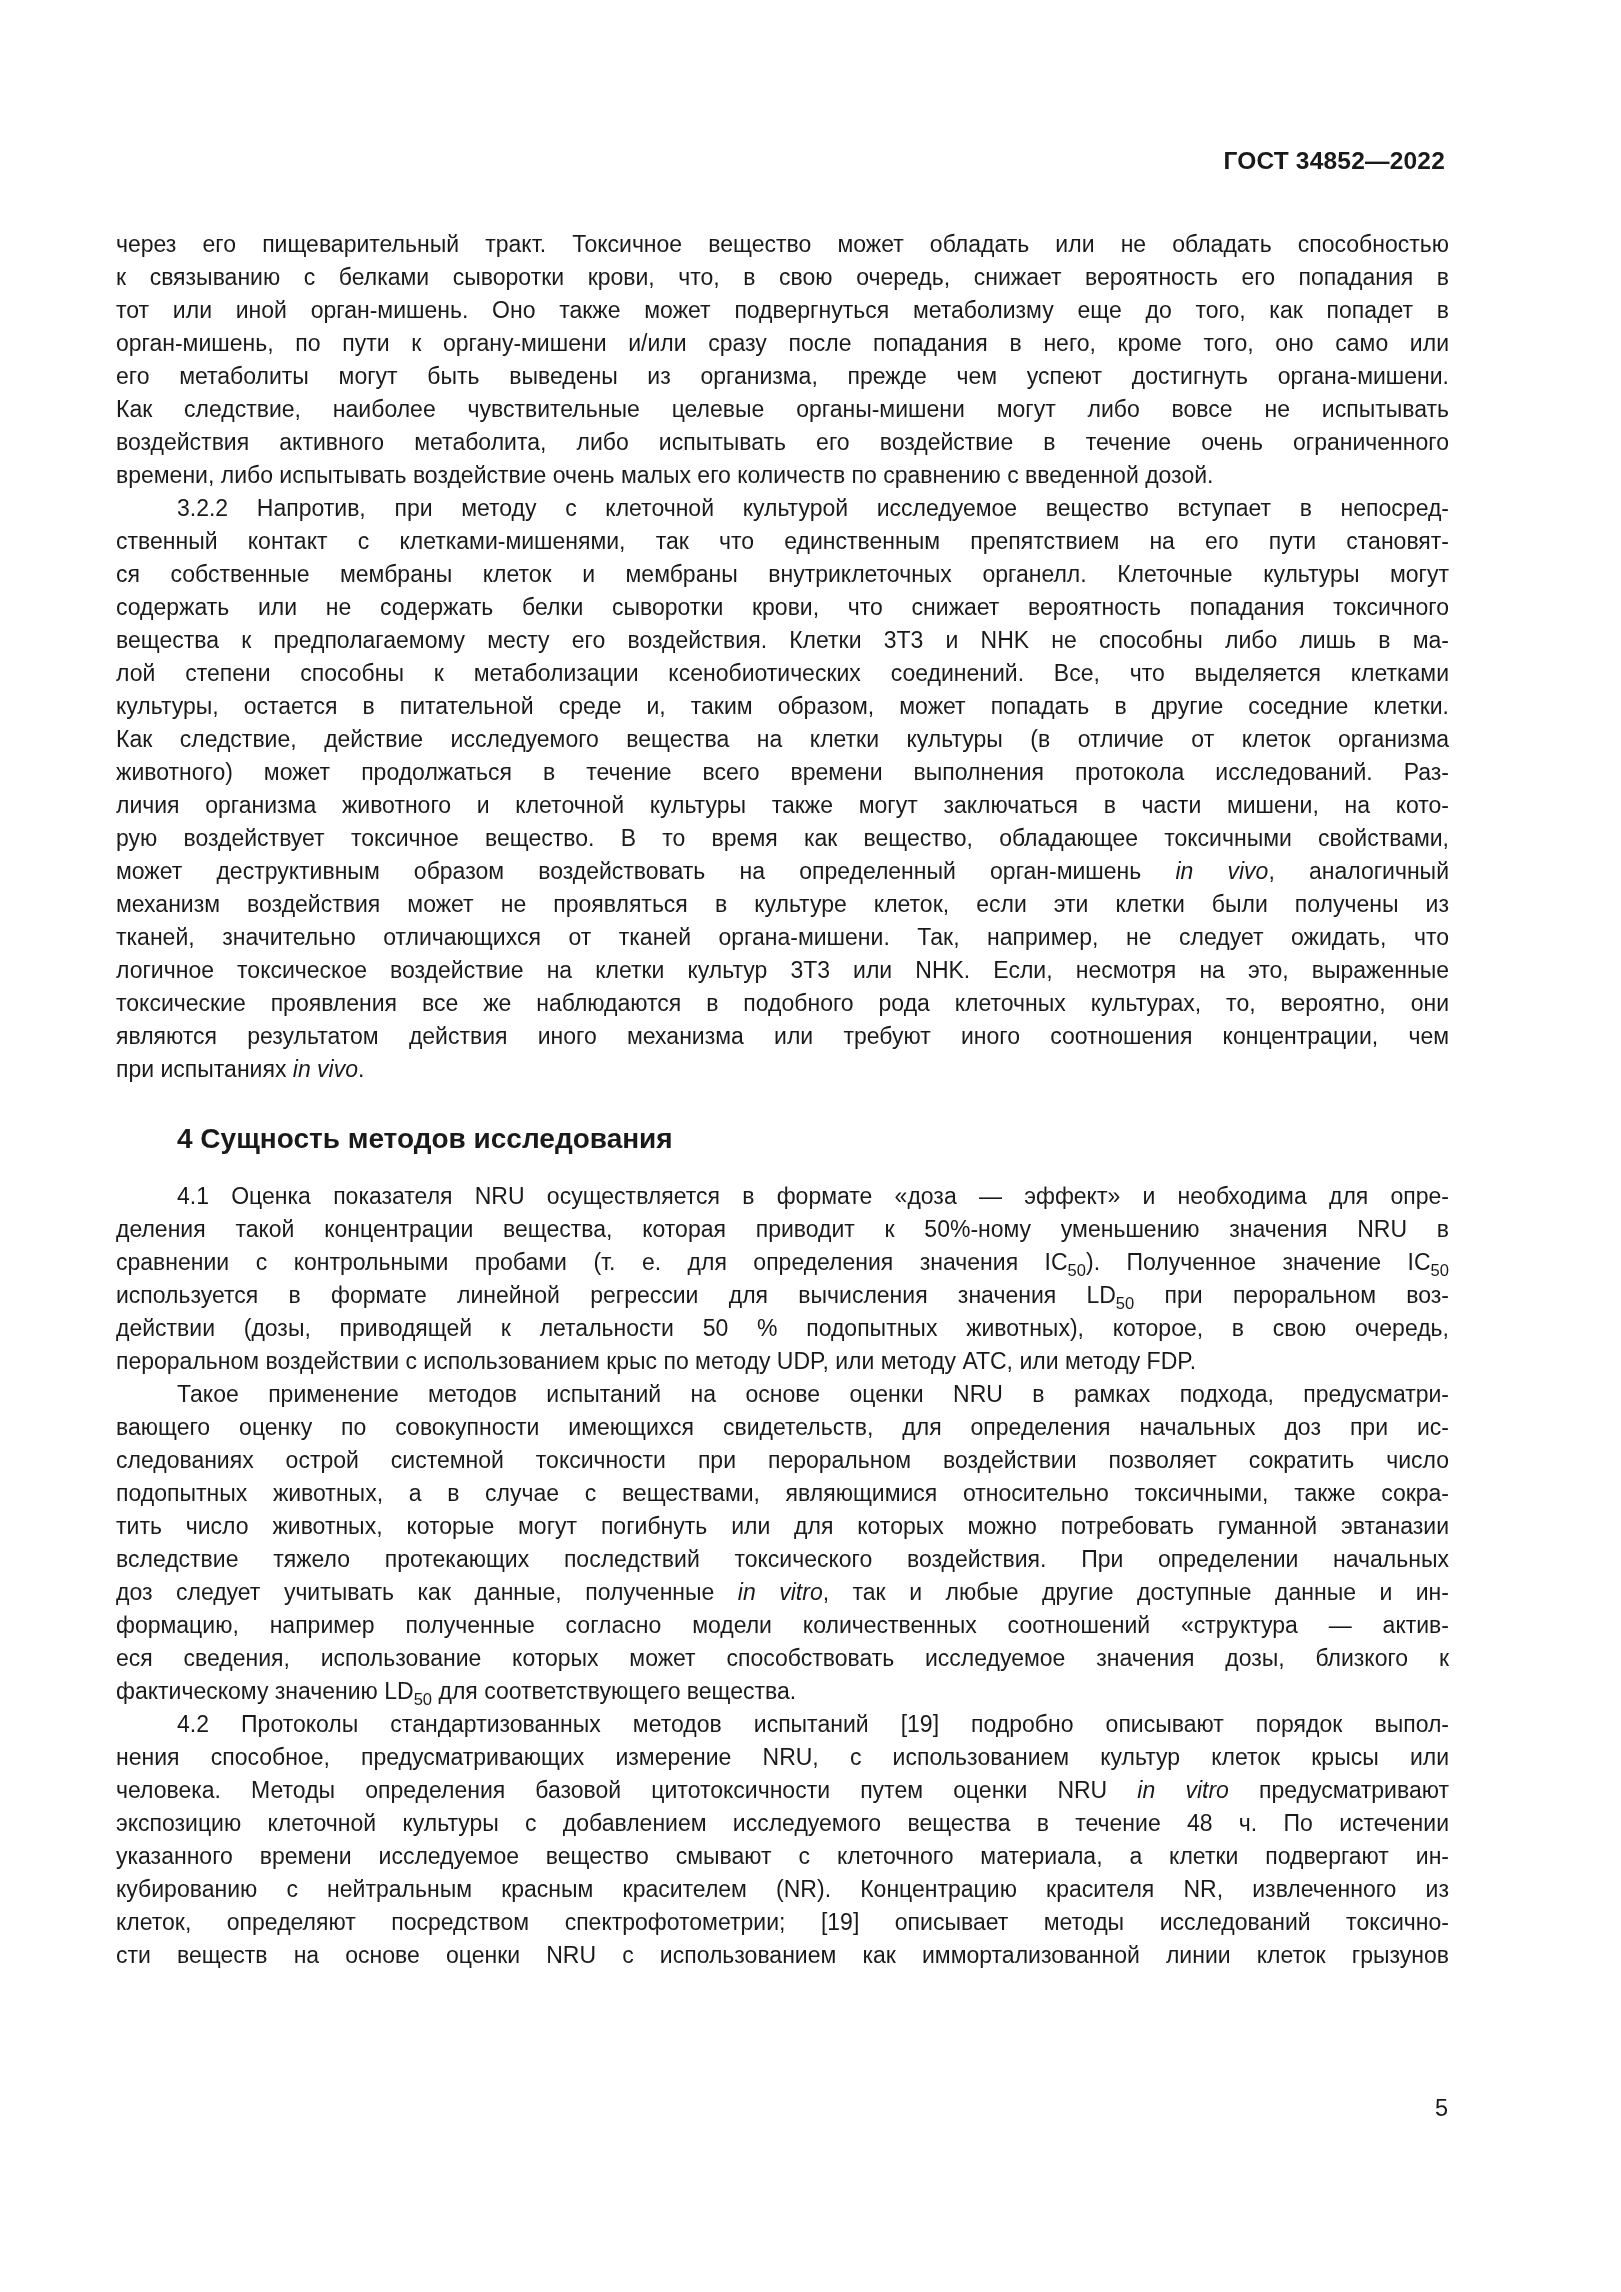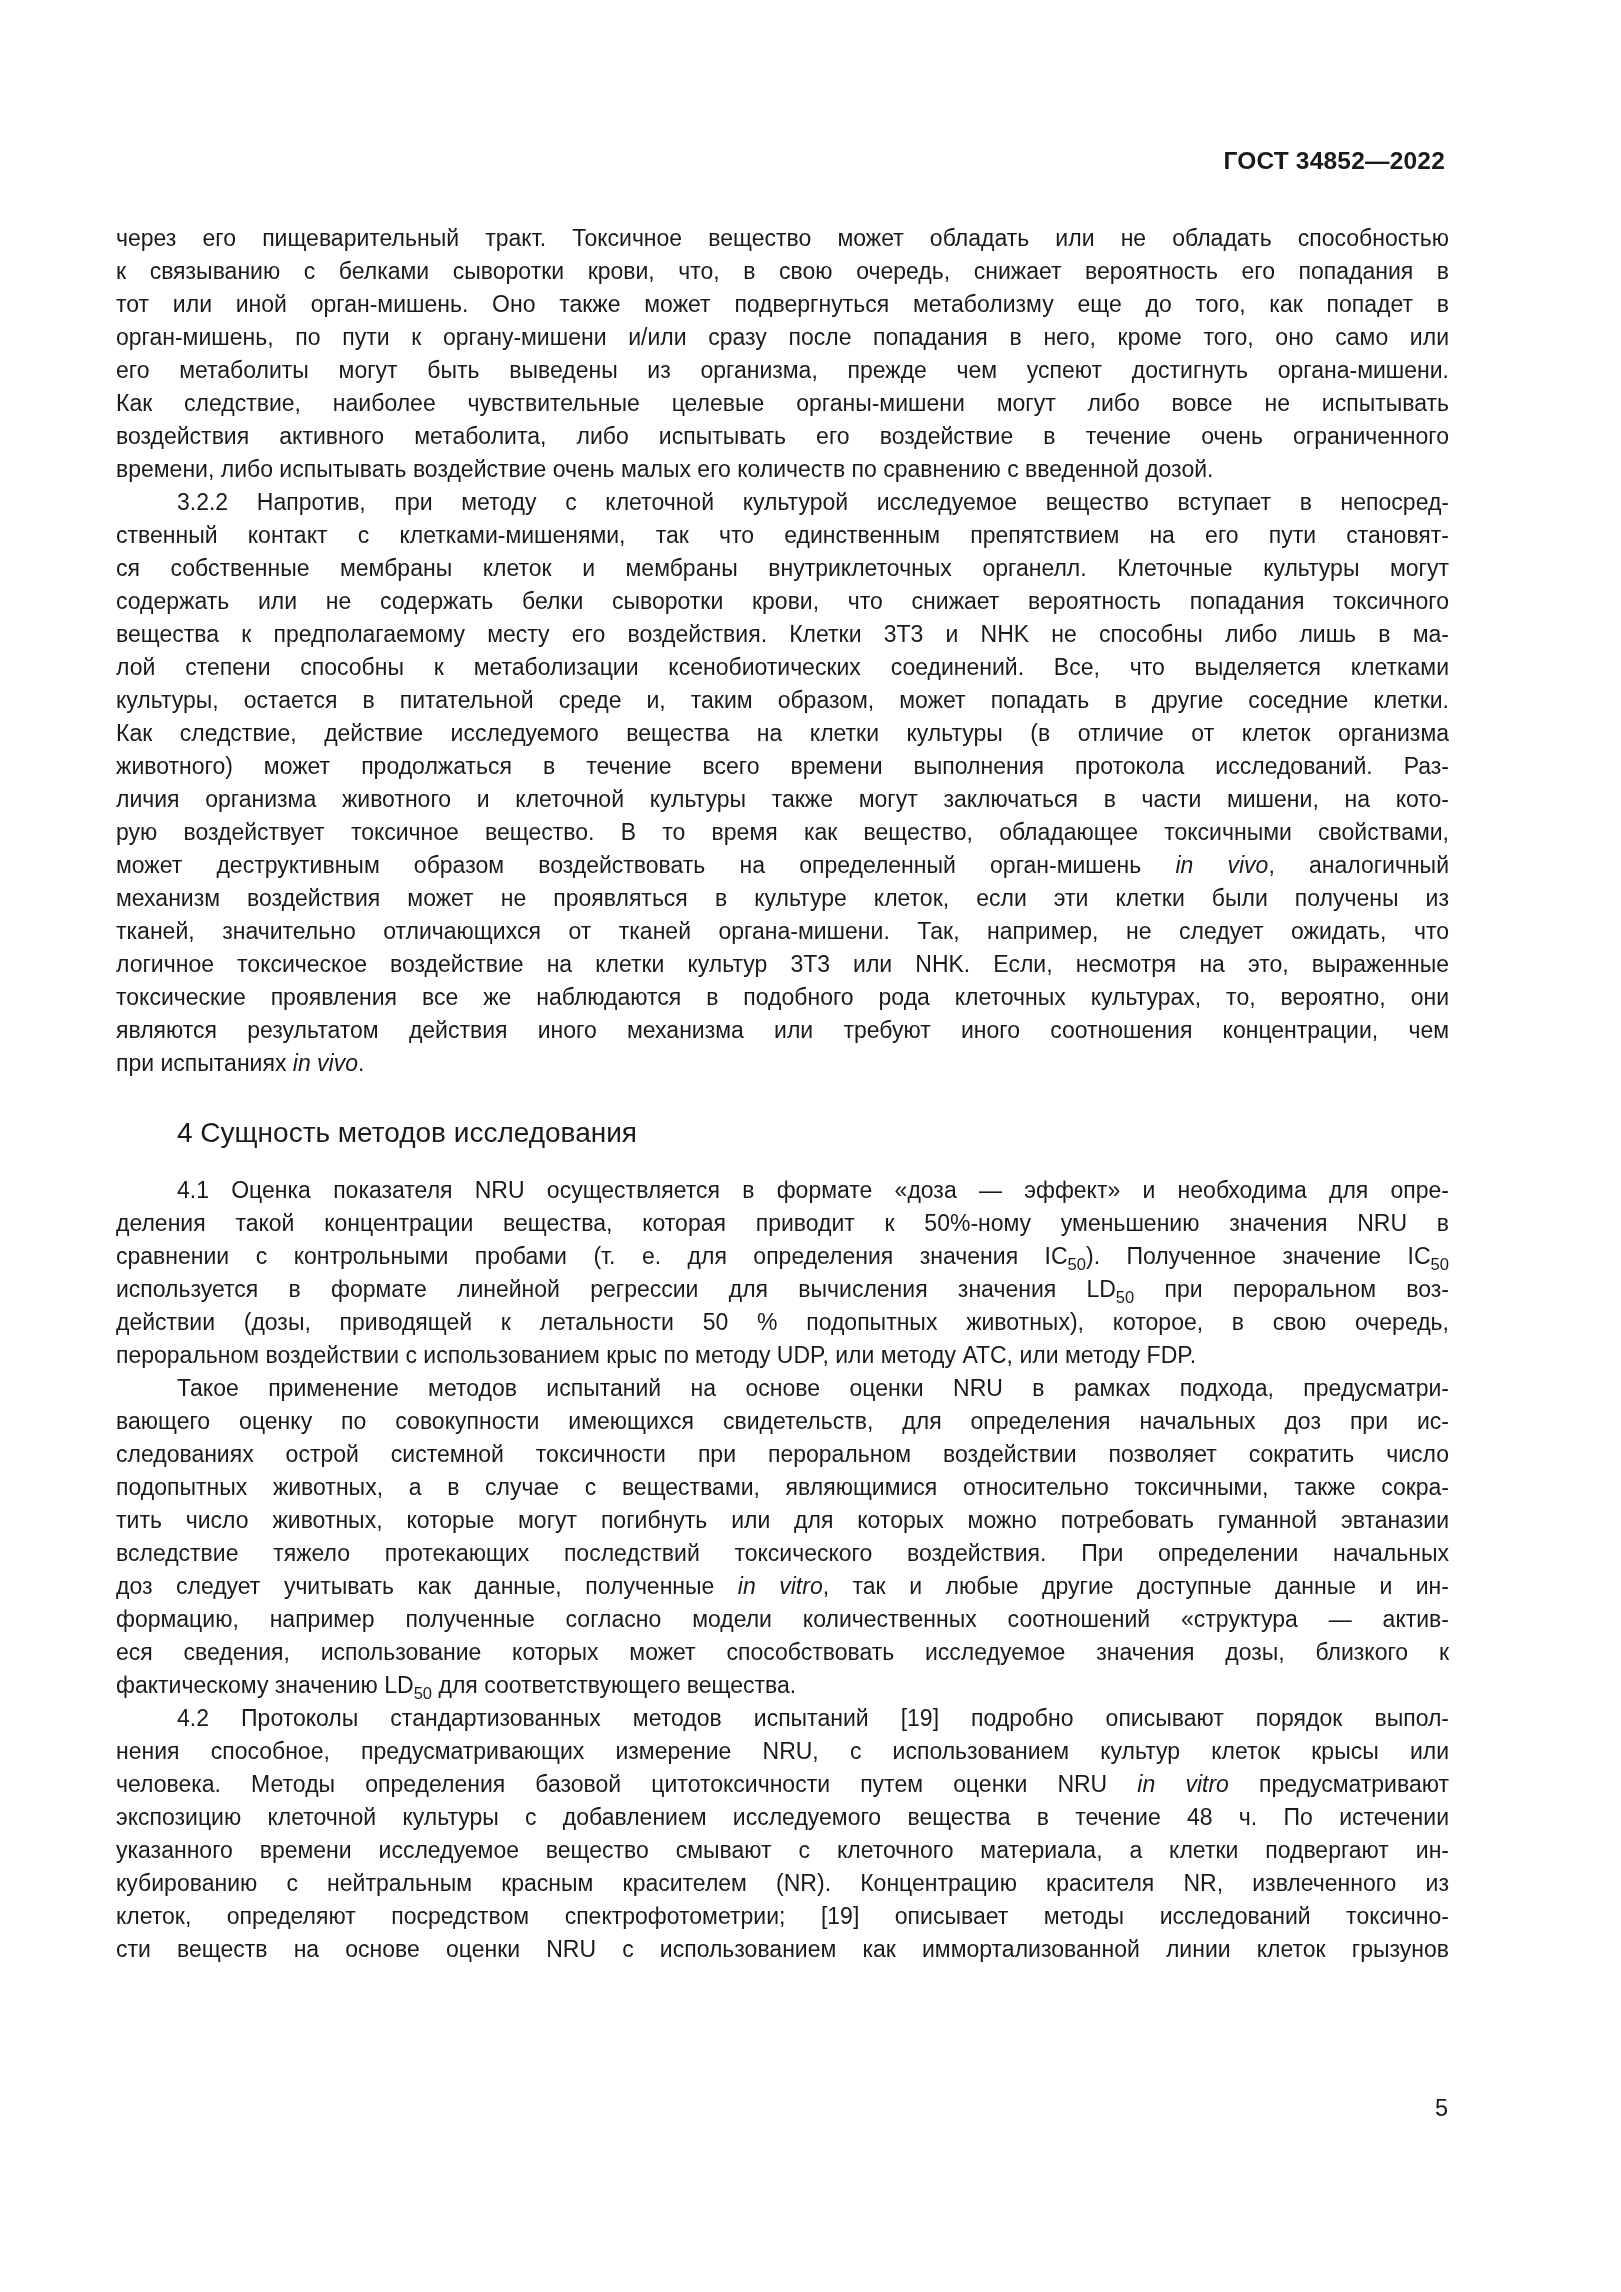--- a/index.html
+++ b/index.html
@@ -1,24 +1,24 @@
 <!DOCTYPE html>
 <html><head>
   <meta charset="utf-8">
   <style>
     html, body { margin: 0; padding: 0; background: #ffffff; }
     body { width: 1621px; height: 2293px; position: relative; overflow: hidden;
            font-family: "Liberation Sans", sans-serif; color: #1a1a1a; }
     .page-header { position: absolute; top: 147px; right: 176px; font-weight: bold; font-size: 24.5px; letter-spacing: 0.2px; }
-    .body { position: absolute; left: 116px; top: 222px; width: 1333px; }
+    .body { position: absolute; left: 116px; top: 228px; width: 1333px; }
     .line { font-size: 23px; line-height: 33px; height: 33px; white-space: nowrap;
             text-align: justify; text-align-last: justify; overflow: visible; }
     .line.last { text-align-last: left; }
     .line.indent { padding-left: 61px; }
-    .section-title { font-weight: normal; font-size: 28px; line-height: 39px; margin: 33px 0 21.6px 61px; }
+    .section-title { font-weight: bold; font-size: 28px; line-height: 39px; margin: 33px 0 21.6px 61px; }
     i { font-style: italic; }
     sub { font-size: 0.72em; vertical-align: -0.35em; line-height: 0; }
     .page-number { position: absolute; top: 2095px; right: 173px; font-size: 23.5px; }
   </style>
 </head>
 <body>
 
 <div class="page-header">ГОСТ 34852—2022</div>
 
 <div class="body">

